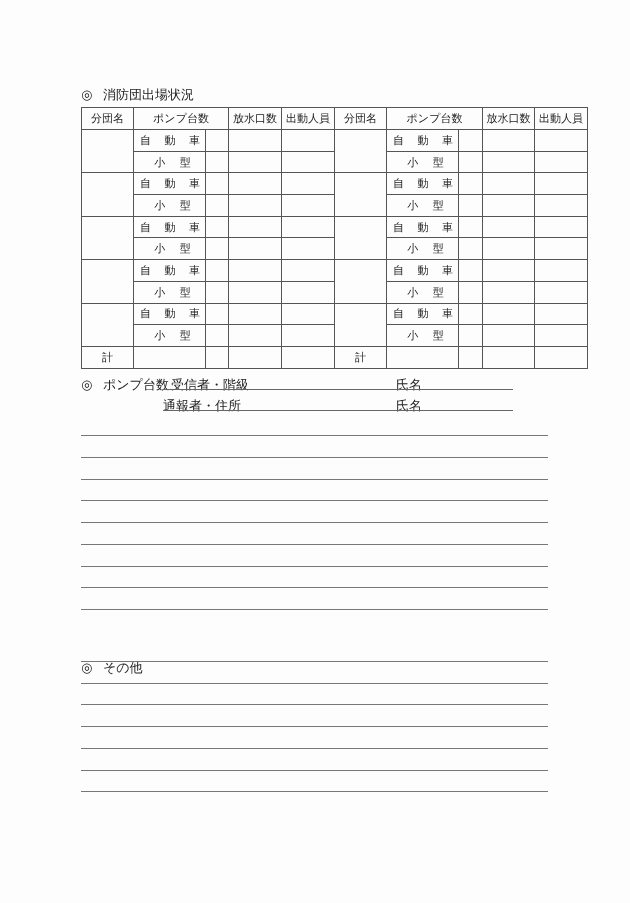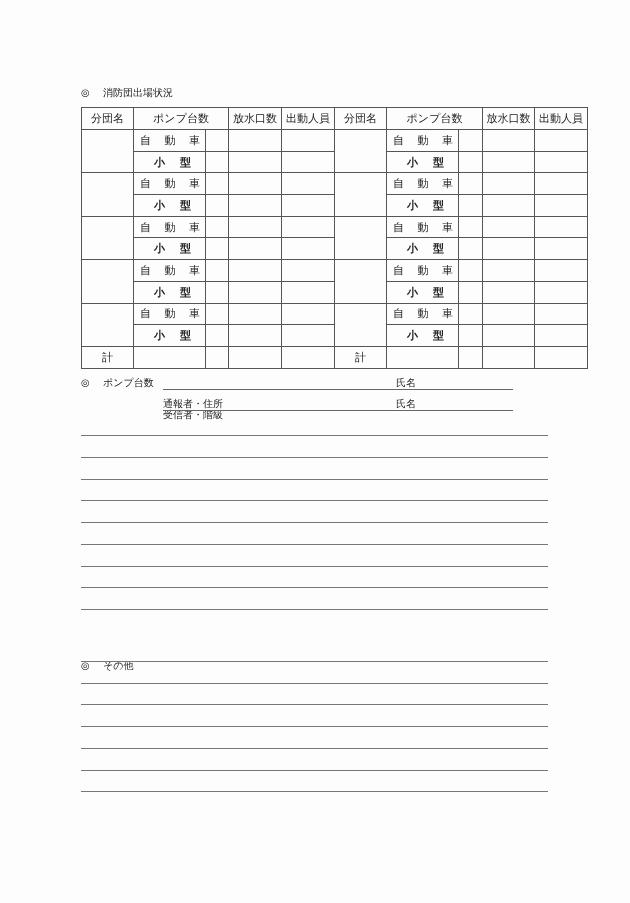--- a/index.html
+++ b/index.html
@@ -2,35 +2,35 @@
 <html><head>
 <meta charset="utf-8">
 <style>
   html, body { margin: 0; padding: 0; }
   body {
     width: 630px; height: 903px; background: #fdfdfd; position: relative;
     font-family: "DejaVu Serif", "Liberation Serif", serif; color: #222;
     overflow: hidden;
   }
   .abs { position: absolute; }
-  .section-head { font-size: 10px; white-space: nowrap; }
+  .section-head { font-size: 13px; white-space: nowrap; }
   .section-head .mark { display: inline-block; width: 22px; }
   table.status {
     position: absolute; left: 81px; top: 107px;
     border-collapse: collapse; table-layout: fixed;
     font-size: 11px;
     border-radius: 31px;
   }
   table.status td, table.status th {
     border: 1px solid #555; padding: 0; height: 20.7px; font-weight: normal;
     text-align: center; vertical-align: middle; white-space: nowrap; overflow: hidden;
   }
   table.status th { height: 21px; }
   .type-cell { text-align: center; padding-left: 6px !important; letter-spacing: 5px; }
-  .type-cell.small { letter-spacing: 0; font-weight: bold; }
+  .type-cell.small { letter-spacing: 0; }
   .rule { position: absolute; left: 81px; width: 467px; height: 0; border-top: 1px solid #777; }
   .uline { position: absolute; height: 0; border-top: 1px solid #666; }
 </style>
 </head>
 <body>
 
 <div class="abs section-head" style="left:81px; top:86px;">
   <span class="mark">◎</span><span>消防団出場状況</span>
 </div>
 
@@ -181,21 +181,21 @@
         <td></td>
         <td></td>
         <td></td>
       </tr>
     </tbody>
 </table>
 
 <div class="abs section-head" style="left:81px; top:376px;">
   <span class="mark">◎</span><span>ポンプ台数</span>
 </div>
-<div class="abs section-head" style="left:163px; top:376px;margin-top:32px;">受信者・階級</div>
+<div class="abs section-head" style="left:171px; top:376px;">受信者・階級</div>
 <div class="abs section-head" style="left:396px; top:376px;">氏名</div>
 <div class="uline" style="left:163px; top:389px; width:350px;"></div>
 
 <div class="abs section-head" style="left:163px; top:397px;">通報者・住所</div>
 <div class="abs section-head" style="left:396px; top:397px;">氏名</div>
 <div class="uline" style="left:163px; top:410px; width:350px;"></div>
 
 <div id="lines2">
     <div class="rule" style="top: 435px;"></div>
     <div class="rule" style="top: 456.75px;"></div>

